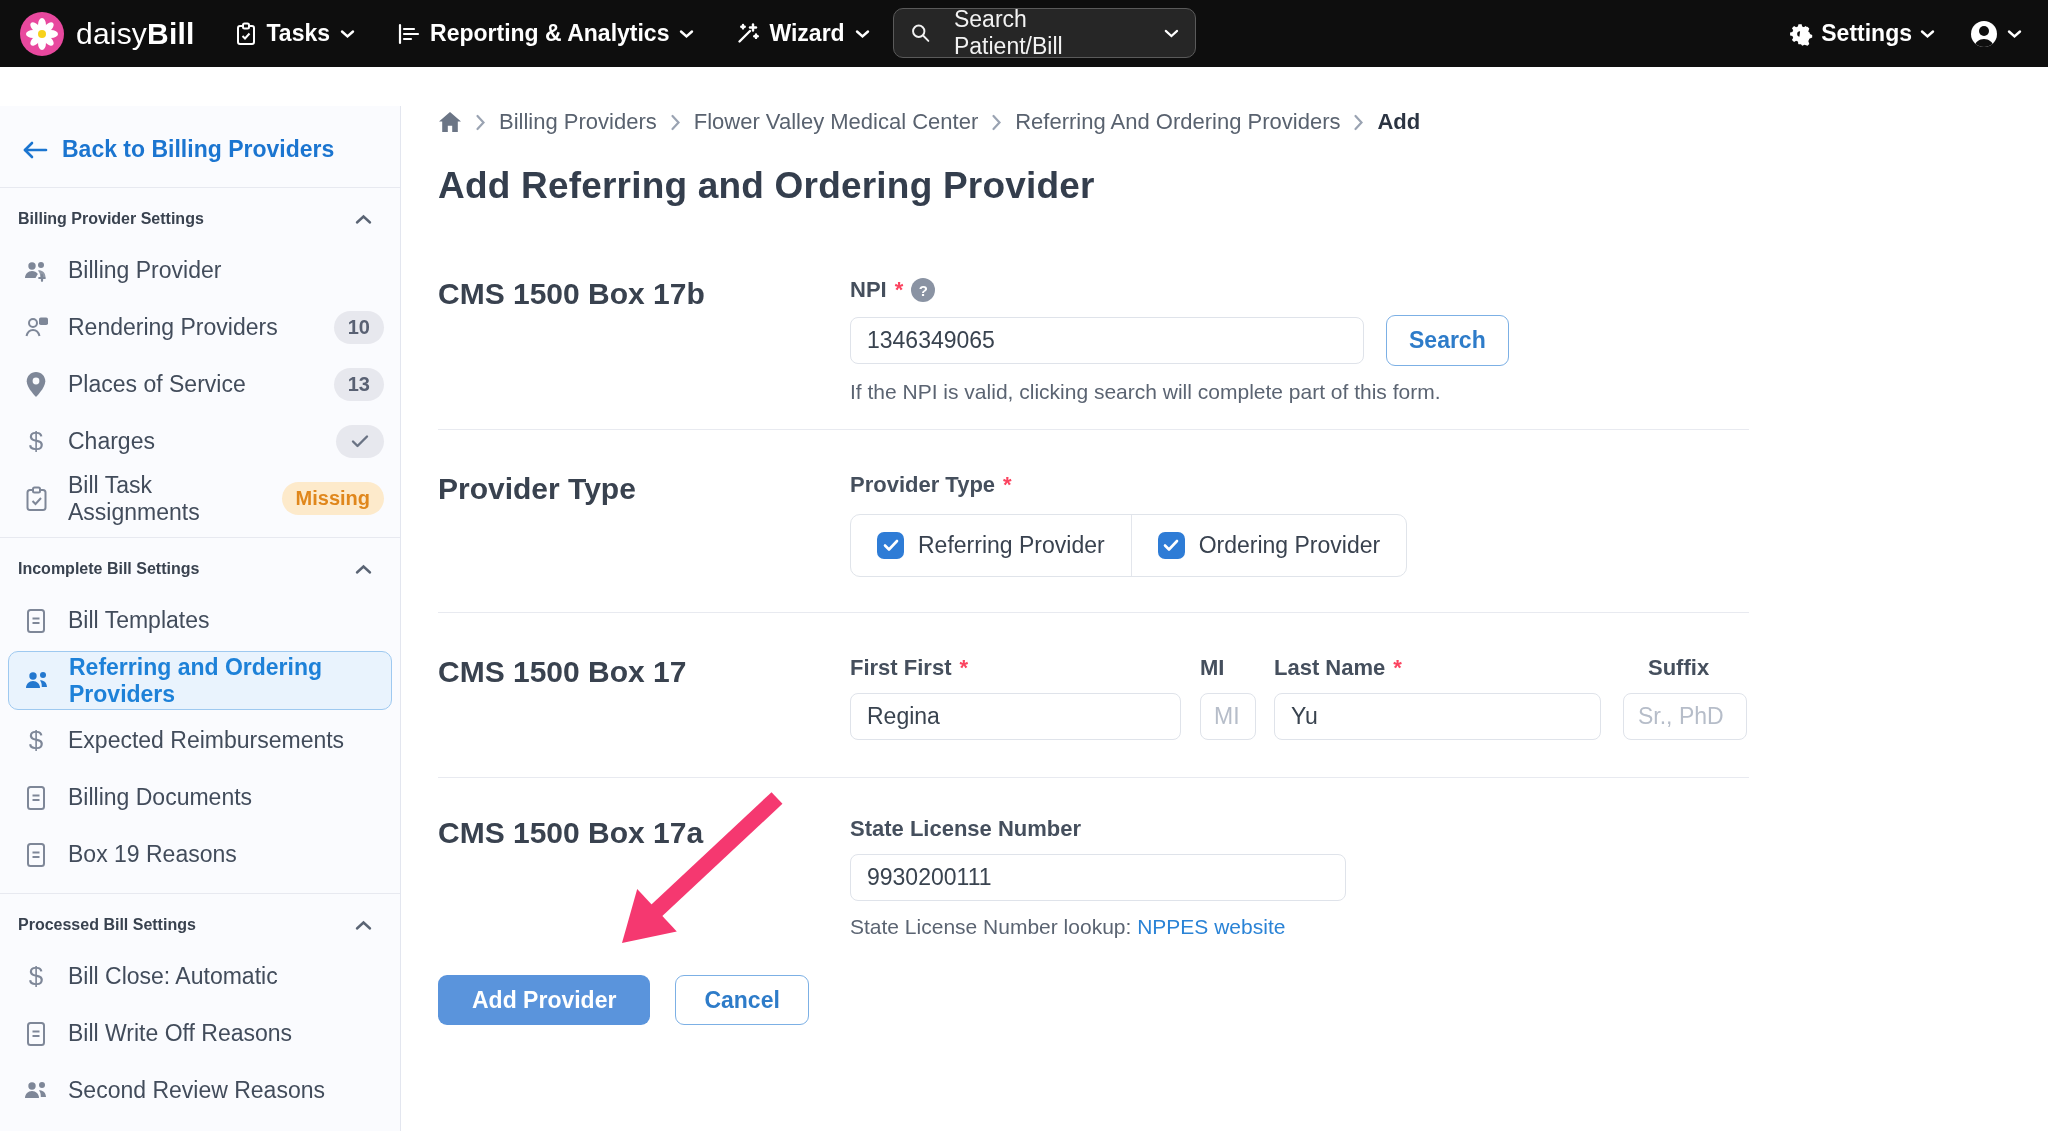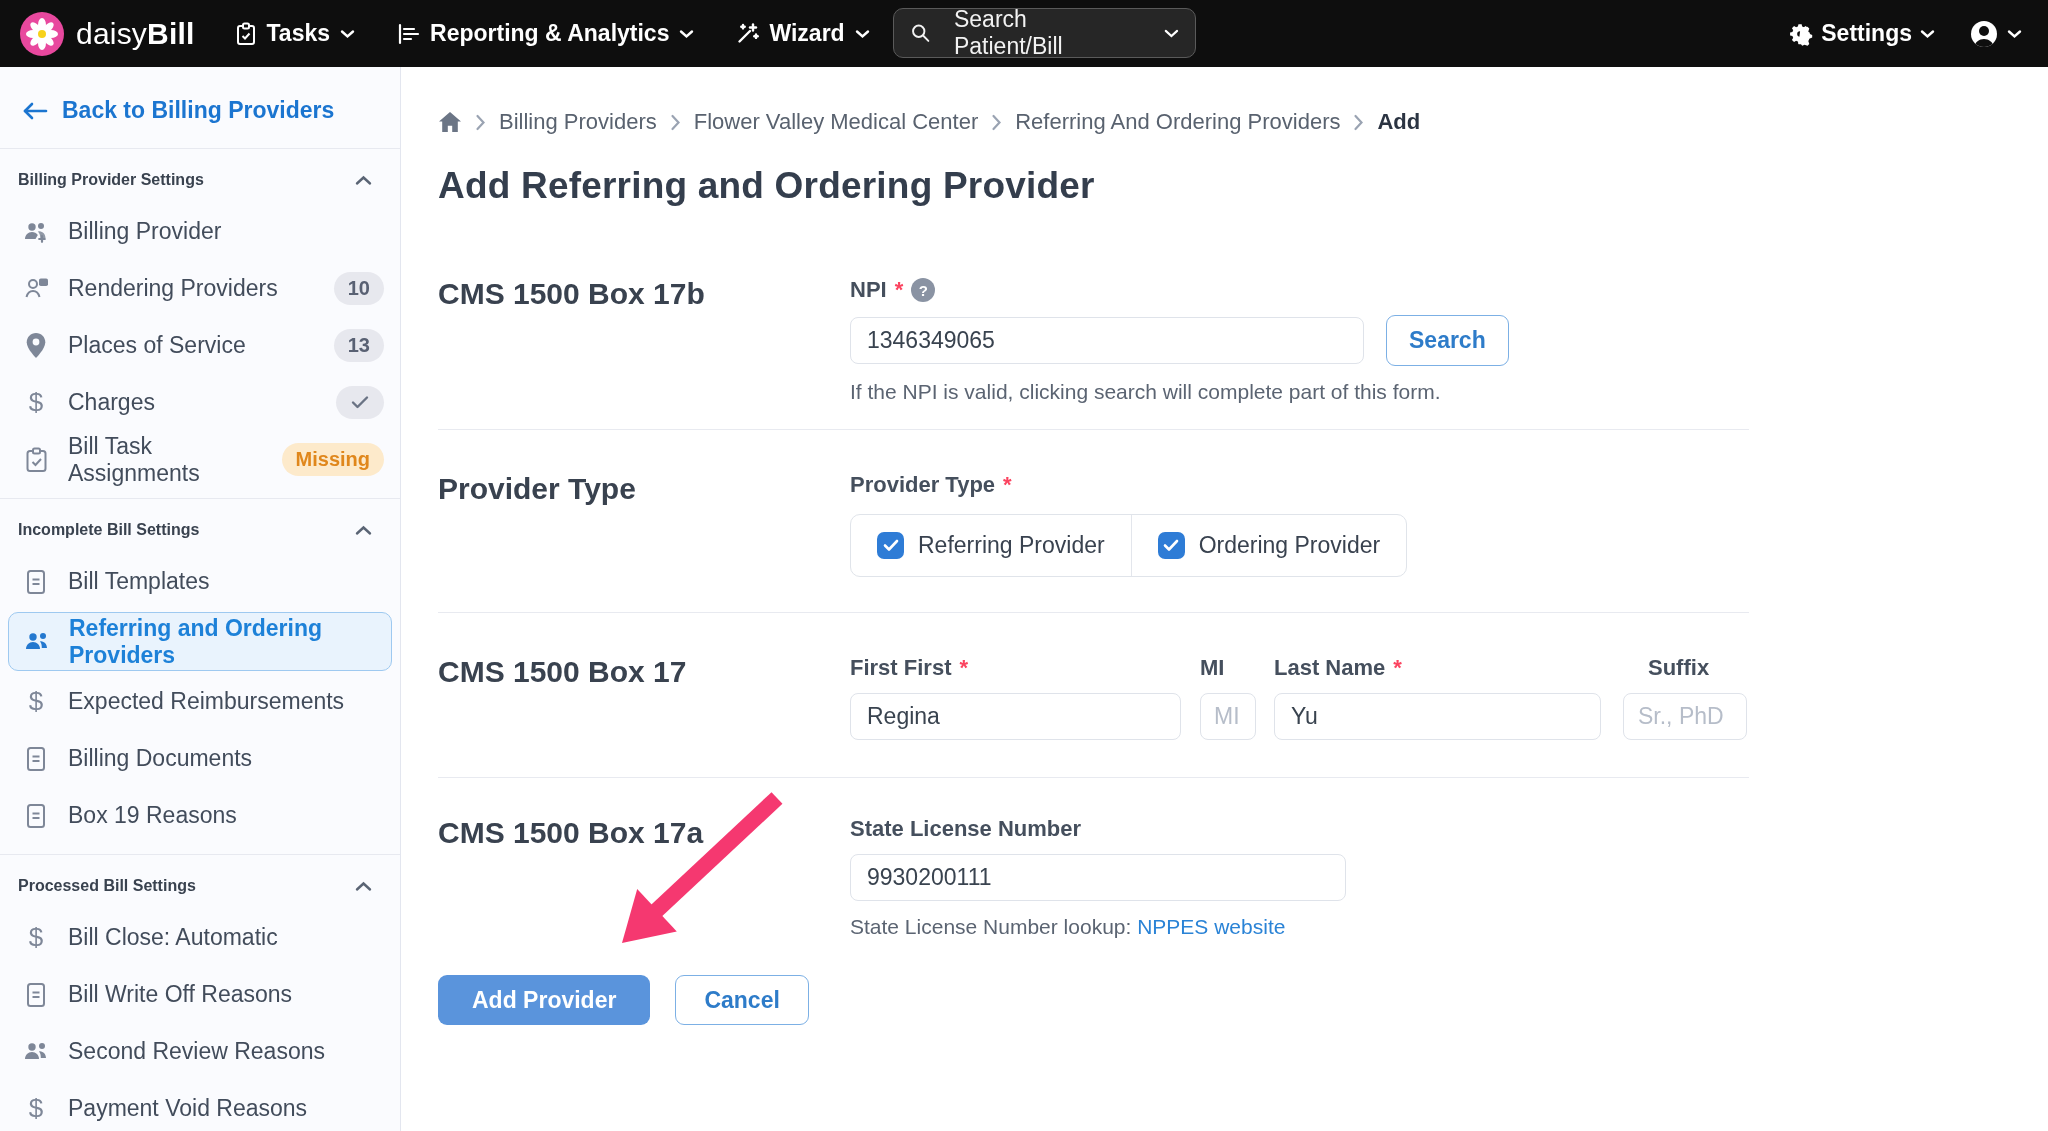--- a/index.html
+++ b/index.html
@@ -17,21 +17,21 @@
   .nav-item svg { display:block; }
   .nav-search { position:absolute; left:893px; top:8px; width:303px; height:50px; background:#262626; border:1.5px solid #5a5a5a; border-radius:10px; display:flex; align-items:center; gap:23px; padding:0 16px; color:#f2f2f2; font-size:23px; cursor:pointer; }
   .nav-search .spacer { flex:1; }
   .nav-right { margin-left:auto; display:flex; align-items:center; gap:34px;text-align:right; }
   .nav-gear { display:flex; align-items:center; gap:8px; color:#fff; font-size:23px; font-weight:600; cursor:pointer; }
 
   
   .layout { display:flex; height:1064px; }
 
   
-  .sidebar { width:401px; background:#fafbfe; border-right:1px solid #e3e6ef; flex:0 0 401px; padding-top:4px; }
+  .sidebar { width:401px; background:#fafbfe; border-right:1px solid #e3e6ef; flex:0 0 401px; padding-top:4px;margin-top:39px; }
   .back-link { display:flex; align-items:center; gap:14px; color:#1b75d0; font-size:23px; font-weight:600; padding:26px 20px 24px 22px; cursor:pointer; }
   .side-divider { border:none; border-top:1px solid #e7e9f0; }
   .group-header { display:flex; align-items:center; justify-content:space-between; padding:22px 28px 14px 18px; font-size:16px; font-weight:700; color:#39424f; cursor:pointer; }
   .side-item { position:relative; display:flex; align-items:center; height:57px; padding:0 16px 0 20px; font-size:23px; color:#424c5b; cursor:pointer; }
   .side-item .ico { width:32px; margin-right:16px; color:#7e8798; display:flex; justify-content:center; align-items:center; font-size:26px; }
   .side-item .lbl { flex:1; }
   .side-item.active { margin:2px 8px; height:59px; padding-left:12px; background:#e9f3fd; border:1.5px solid #9ec9f0; border-radius:10px; color:#1d81d8; font-weight:600; }
   .side-item.active .ico { color:#2478cf; }
   .badge { background:#e7e8ee; color:#596173; font-size:20px; font-weight:600; border-radius:999px; padding:5px 14px; min-width:44px; text-align:center; }
   .badge.check { color:#6a7384; padding:5px 15px; }

